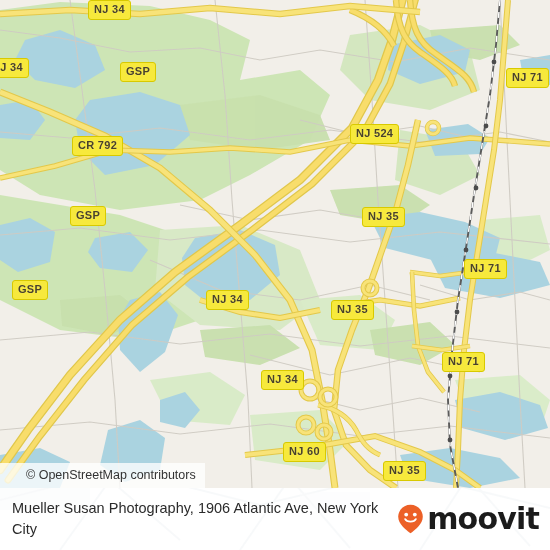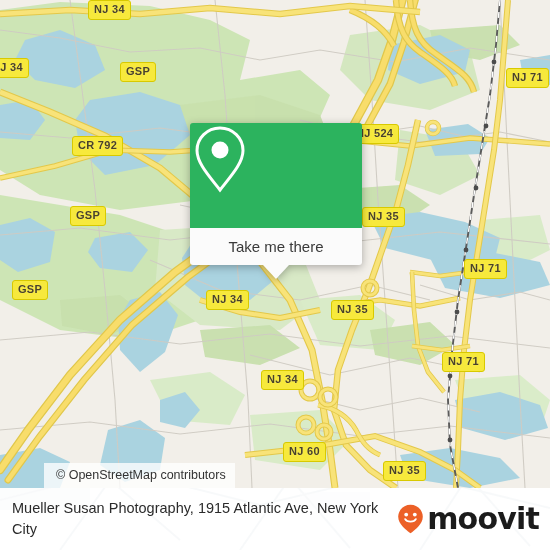--- a/index.html
+++ b/index.html
@@ -37,23 +37,22 @@
     text-shadow: 0 0 1px rgba(255,255,255,.4);
   }
 
   
   .attribution {
     position: absolute; left: 0; bottom: 0;
     background: rgba(255,255,255,0.78);
     color: #333;
     font-size: 12.5px;
     line-height: 1;
-    padding: 6px 9px 7px 12px;
+    padding: 6px 9px 7px 26px;
     white-space: nowrap;
-    margin-left: 44px;
   }
 
   
   .popup {
     position: absolute;
     left: 190px; top: 123px;
     width: 172px;
     filter: drop-shadow(0 2px 4px rgba(0,0,0,0.30));
   }
   .popup-body {
@@ -294,51 +293,39 @@
     <div class="shield" style="left:362px; top:207px;">NJ 35</div>
     <div class="shield" style="left:464px; top:259px;">NJ 71</div>
     <div class="shield" style="left:12px;  top:280px;">GSP</div>
     <div class="shield" style="left:206px; top:290px;">NJ 34</div>
     <div class="shield" style="left:331px; top:300px;">NJ 35</div>
     <div class="shield" style="left:442px; top:352px;">NJ 71</div>
     <div class="shield" style="left:261px; top:370px;">NJ 34</div>
     <div class="shield" style="left:283px; top:442px;">NJ 60</div>
     <div class="shield" style="left:383px; top:461px;">NJ 35</div>
 
-    <div class="popup">
-      <div class="popup-body">
-        <svg width="60" height="72" viewBox="0 0 60 72">
-          <path d="M30 5 C17 5 7 15.2 7 27.5 C7 40 19 53 30 67 C41 53 53 40 53 27.5 C53 15.2 43 5 30 5 Z" fill="none" stroke="#ffffff" stroke-width="3"></path>
-          <circle cx="30" cy="27" r="8.5" fill="#ffffff"></circle>
-        </svg>
-      </div>
-      <div class="popup-footer">
-        <span>Take me there</span>
-      </div>
-      <div class="popup-tail"></div>
-    </div>
 
     <div class="attribution">© OpenStreetMap contributors</div>
   </div>
 
   <div class="footer">
     <svg class="footer-watermark" viewBox="0 0 550 550">
       <g stroke="#9fb0bf" stroke-width="2" fill="none">
         <path d="M0,500 L120,470 L260,505 L400,472 L550,508"></path>
         <path d="M60,550 L110,480 L180,540"></path>
         <path d="M240,550 L290,478 L350,548"></path>
         <path d="M420,550 L468,476 L530,546"></path>
       </g>
       <g fill="#b9c6d1">
         <rect x="0" y="488" width="90" height="22" opacity="0.5"></rect>
         <rect x="300" y="492" width="70" height="18" opacity="0.4"></rect>
       </g>
     </svg>
 
-    <div class="footer-caption">Mueller Susan Photography, 1915 Atlantic Ave, New York City</div>
+    <div class="footer-caption">Mueller Susan Photography, 1906 Atlantic Ave, New York City</div>
 
     <div class="brand">
       <svg class="brand-pin" viewBox="0 0 27 30">
         <path d="M13.5 0.8 C6.6 0.8 1.2 6.2 1.2 12.8 C1.2 20 9 26 13.5 29.3 C18 26 25.8 20 25.8 12.8 C25.8 6.2 20.4 0.8 13.5 0.8 Z" fill="#ec6027"></path>
         <circle cx="9.2" cy="10.6" r="1.9" fill="#ffffff"></circle>
         <circle cx="17.8" cy="10.6" r="1.9" fill="#ffffff"></circle>
         <path d="M8.2 15.2 C9.8 18.4 17.2 18.4 18.8 15.2" fill="none" stroke="#ffffff" stroke-width="1.9" stroke-linecap="round"></path>
       </svg>
       <span class="brand-text">moovit</span>
     </div>

